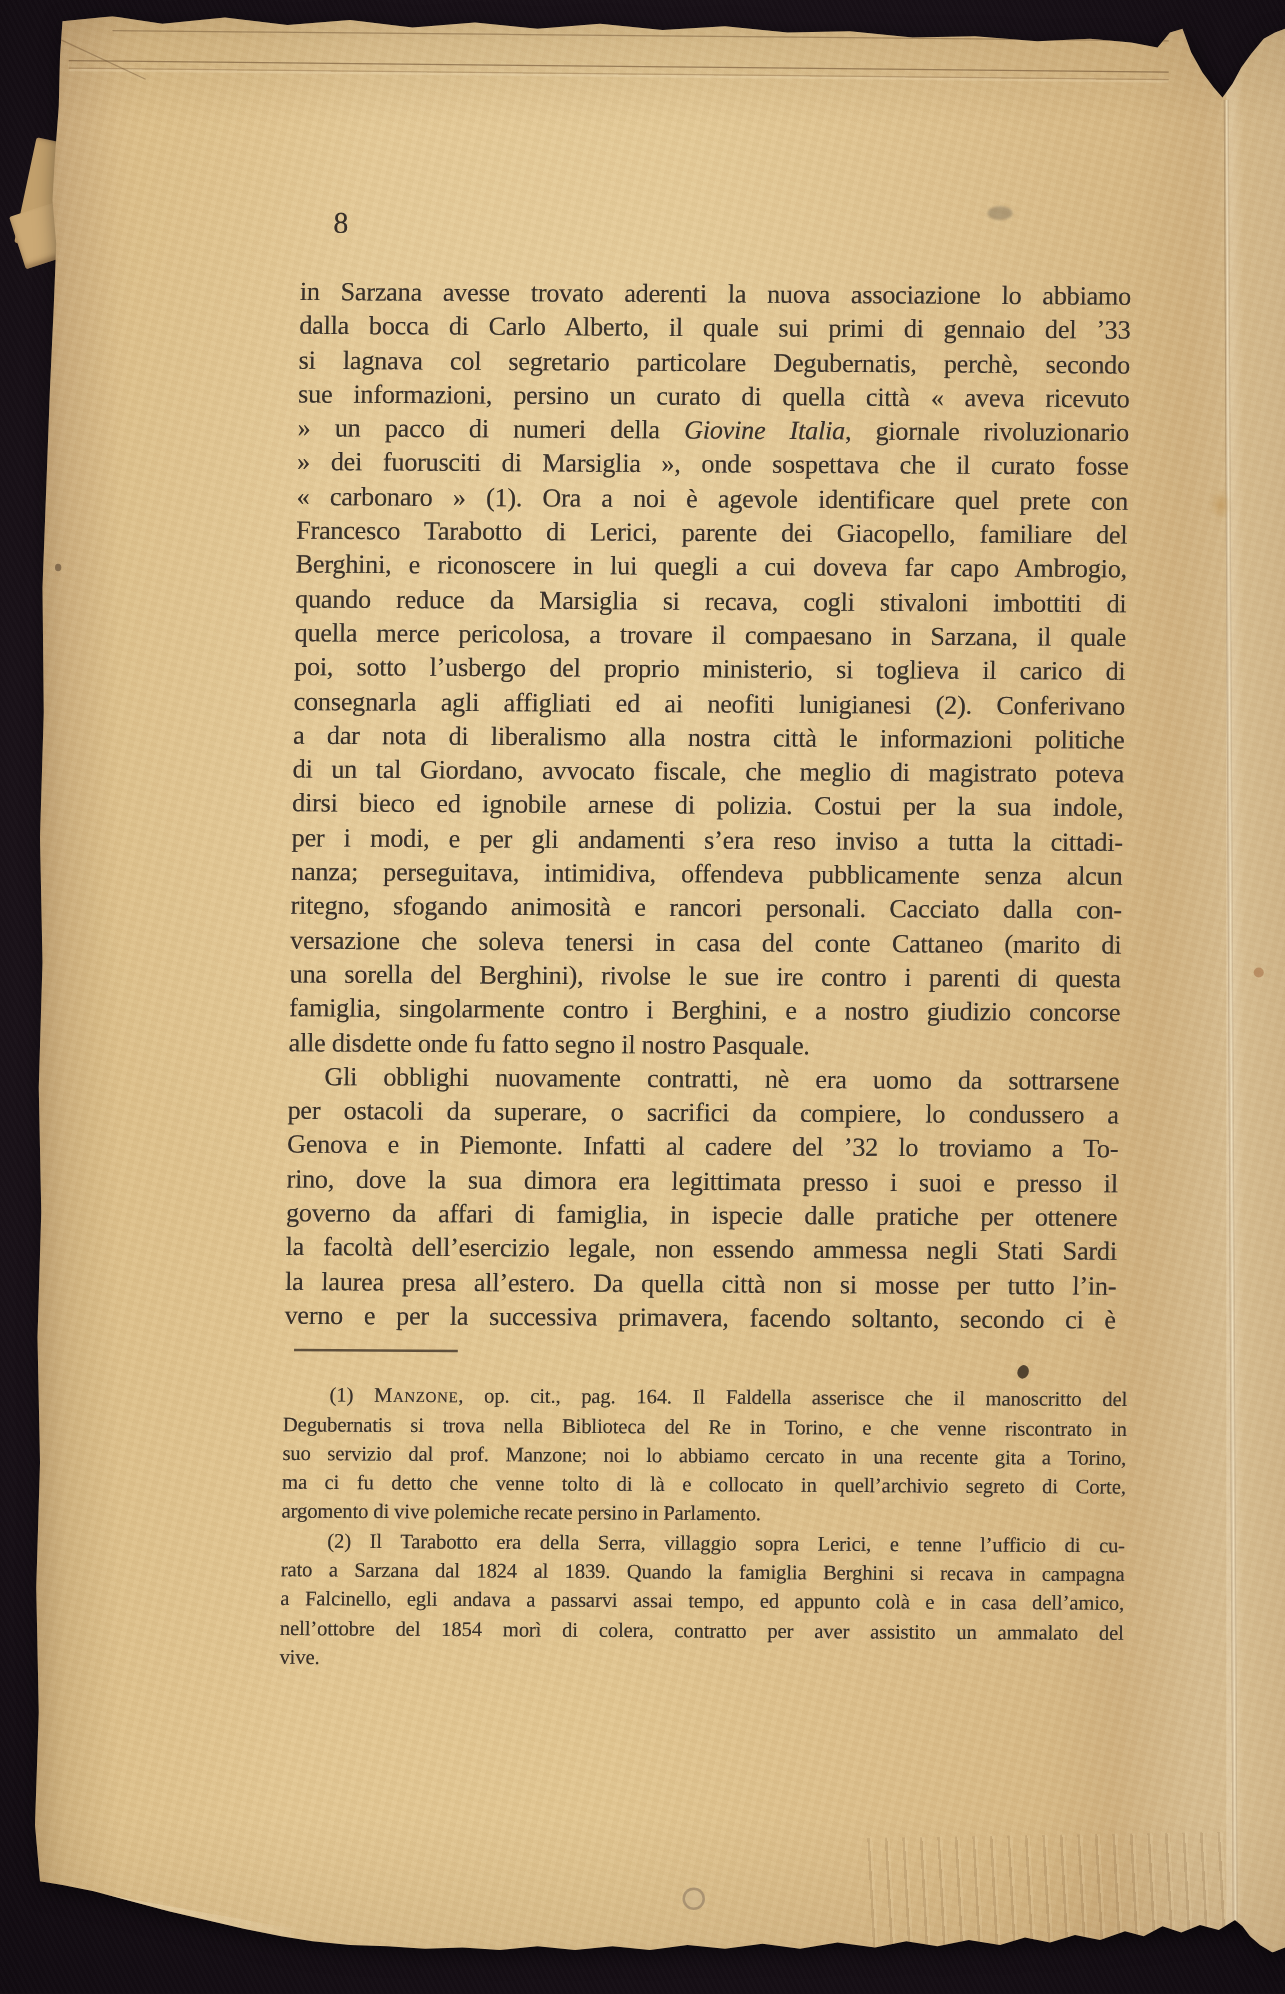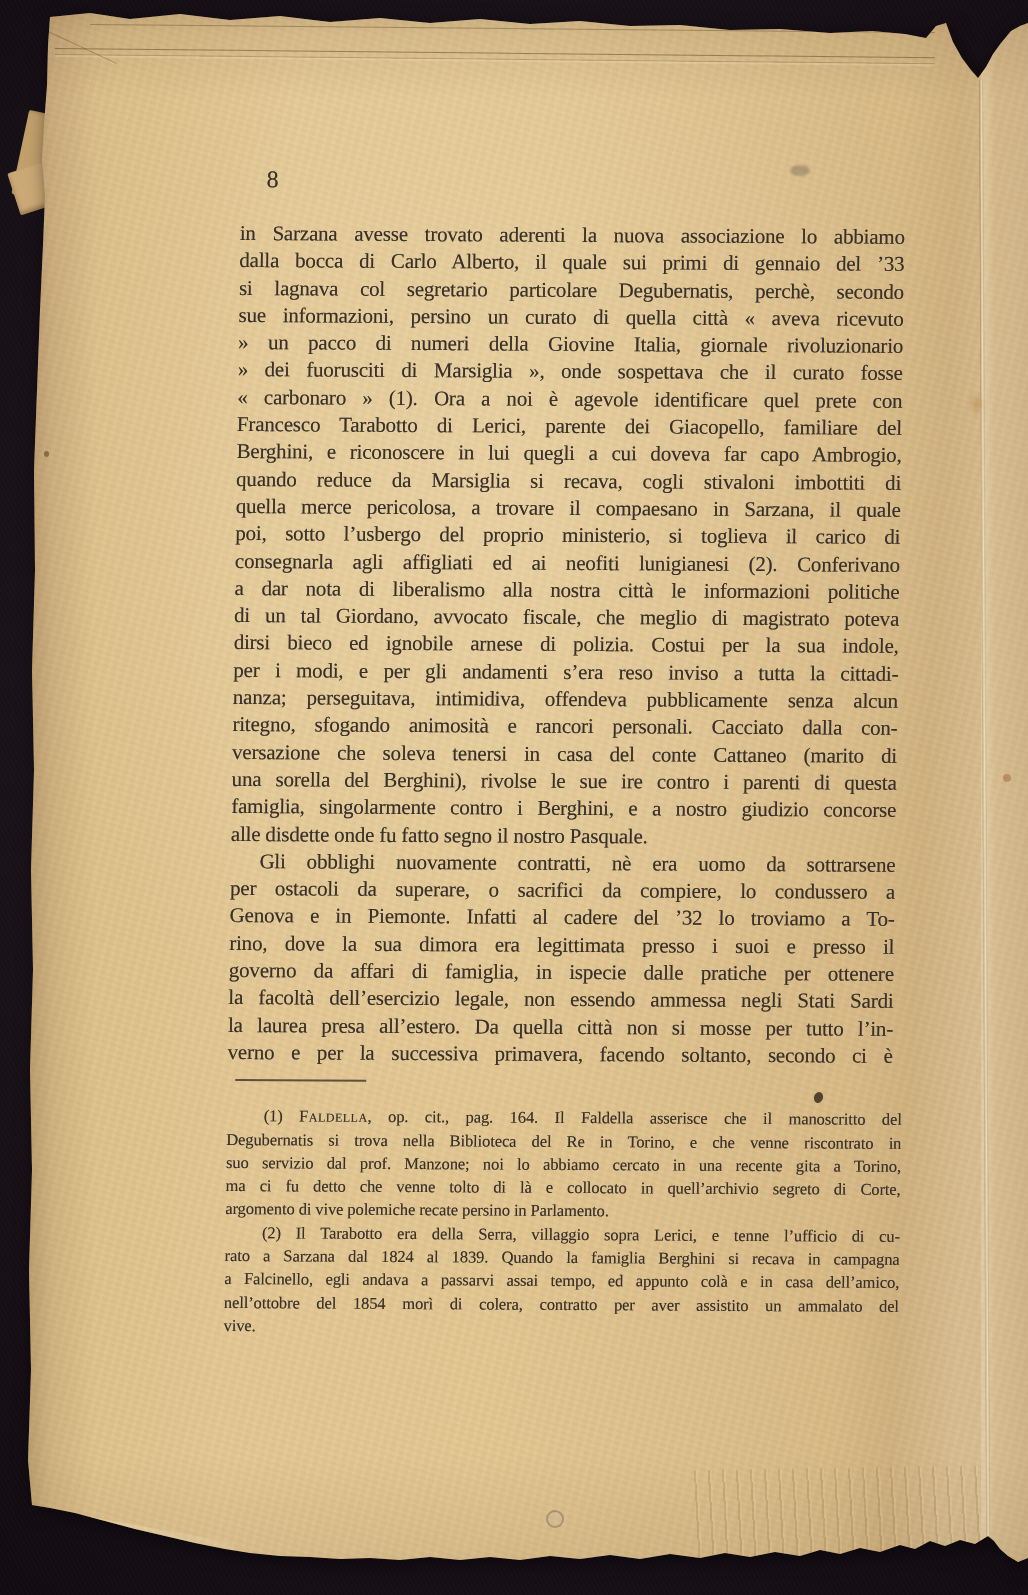--- a/index.html
+++ b/index.html
@@ -115,21 +115,21 @@
   .line{
     text-align:justify;text-align-last:justify;text-justify:inter-word;
     white-space:normal;
     text-shadow:0 0 0.5px rgba(56,48,42,0.55);
   }
   .line.no-justify{text-align:left;text-align-last:left;}
   .body-line{font-size:21px;line-height:27.3px;letter-spacing:-0.2px;}
   .body-line.indent{text-indent:29px;}
   .fn-line{font-size:16.5px;line-height:23.3px;letter-spacing:-0.1px;margin-right:-10px;}
   .fn-line.indent{text-indent:37px;}
-  .line .italic{}
+  .line .italic{font-style:italic;}
   .line .smallcaps{font-variant:small-caps;letter-spacing:0.5px;}
   .footnote-rule{
     margin-top:13px;margin-left:8px;width:131px;height:2px;
     background:rgba(62,50,38,0.8);
   }
   #footnote-lines{margin-top:23px;}
 </style>
 </head>
 <body>
 
@@ -186,21 +186,21 @@
             <div class="line body-line"><span>per ostacoli da superare, o sacrifici da compiere, lo condussero a</span></div>
             <div class="line body-line"><span>Genova e in Piemonte. Infatti al cadere del ’32 lo troviamo a To-</span></div>
             <div class="line body-line"><span>rino, dove la sua dimora era legittimata presso i suoi e presso il</span></div>
             <div class="line body-line"><span>governo da affari di famiglia, in ispecie dalle pratiche per ottenere</span></div>
             <div class="line body-line"><span>la facoltà dell’esercizio legale, non essendo ammessa negli Stati Sardi</span></div>
             <div class="line body-line"><span>la laurea presa all’estero. Da quella città non si mosse per tutto l’in-</span></div>
             <div class="line body-line"><span>verno e per la successiva primavera, facendo soltanto, secondo ci è</span></div>
           </div>
         <div class="footnote-rule"></div>
         <div id="footnote-lines">
-            <div class="line fn-line indent"><span>(1) </span><span class="smallcaps">Faldella</span><span>, op. cit., pag. 164. Il Faldella asserisce che il manoscritto del</span></div>
+            <div class="line fn-line indent"><span>(1) </span><span class="smallcaps">Manzone</span><span>, op. cit., pag. 164. Il Faldella asserisce che il manoscritto del</span></div>
             <div class="line fn-line"><span>Degubernatis si trova nella Biblioteca del Re in Torino, e che venne riscontrato in</span></div>
             <div class="line fn-line"><span>suo servizio dal prof. Manzone; noi lo abbiamo cercato in una recente gita a Torino,</span></div>
             <div class="line fn-line"><span>ma ci fu detto che venne tolto di là e collocato in quell’archivio segreto di Corte,</span></div>
             <div class="line fn-line no-justify"><span>argomento di vive polemiche recate persino in Parlamento.</span></div>
             <div class="line fn-line indent"><span>(2) Il Tarabotto era della Serra, villaggio sopra Lerici, e tenne l’ufficio di cu-</span></div>
             <div class="line fn-line"><span>rato a Sarzana dal 1824 al 1839. Quando la famiglia Berghini si recava in campagna</span></div>
             <div class="line fn-line"><span>a Falcinello, egli andava a passarvi assai tempo, ed appunto colà e in casa dell’amico,</span></div>
             <div class="line fn-line"><span>nell’ottobre del 1854 morì di colera, contratto per aver assistito un ammalato del</span></div>
             <div class="line fn-line no-justify"><span>vive.</span></div>
           </div>

